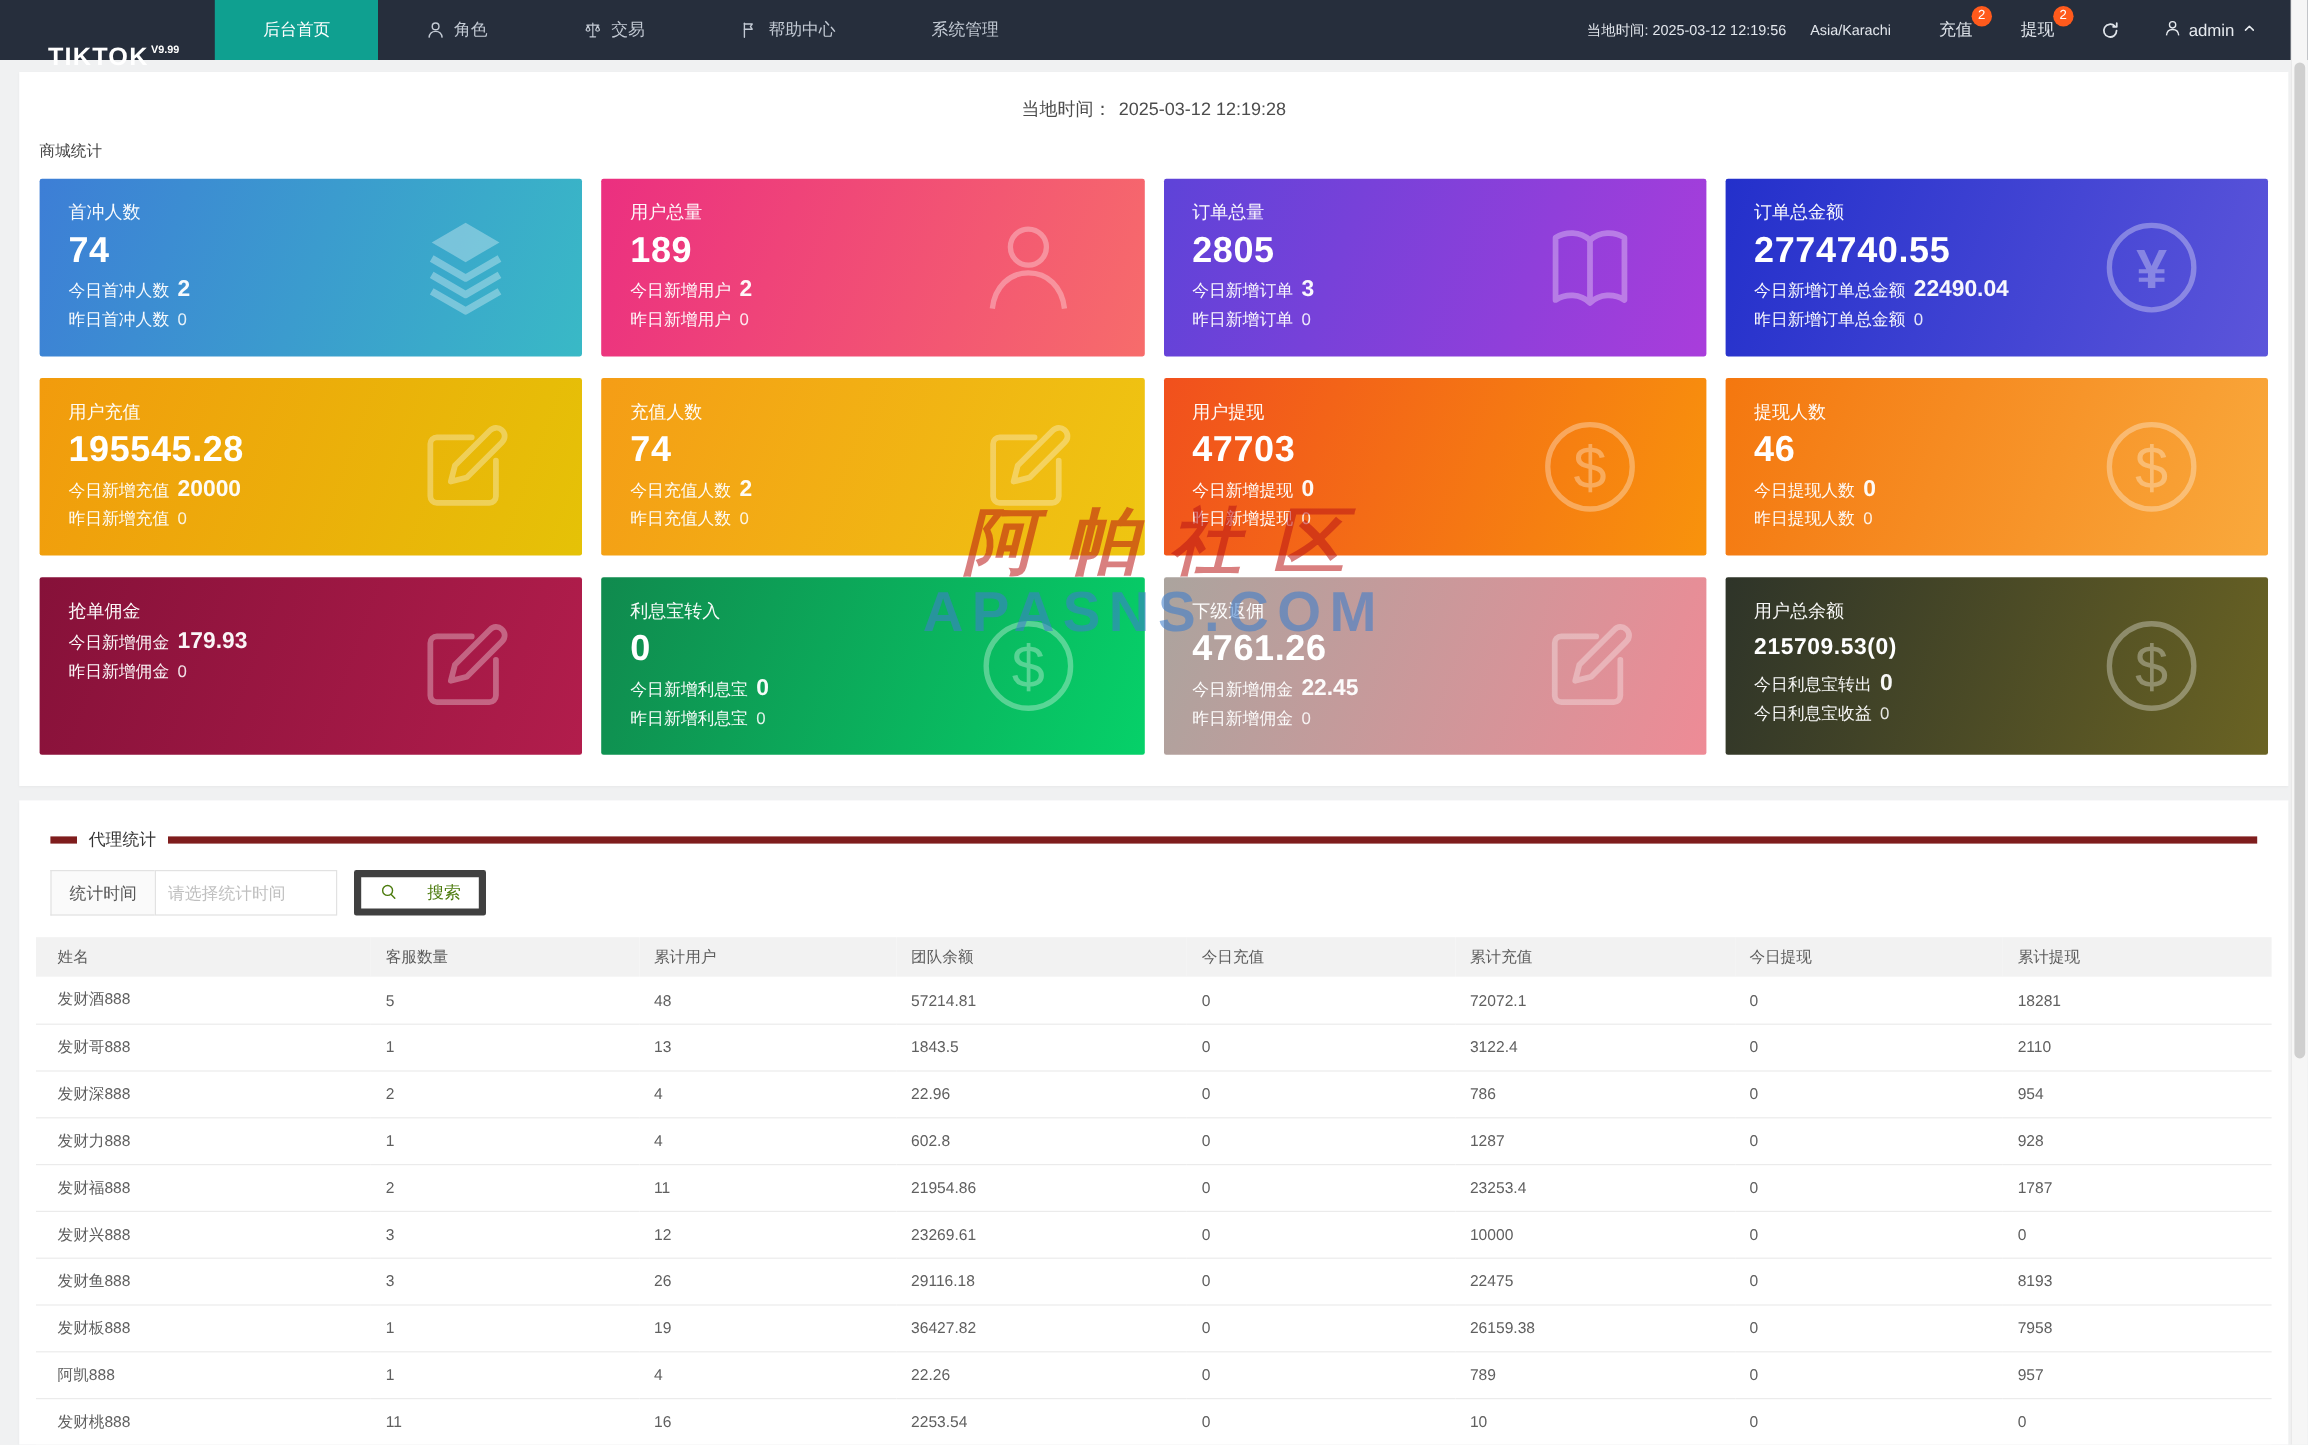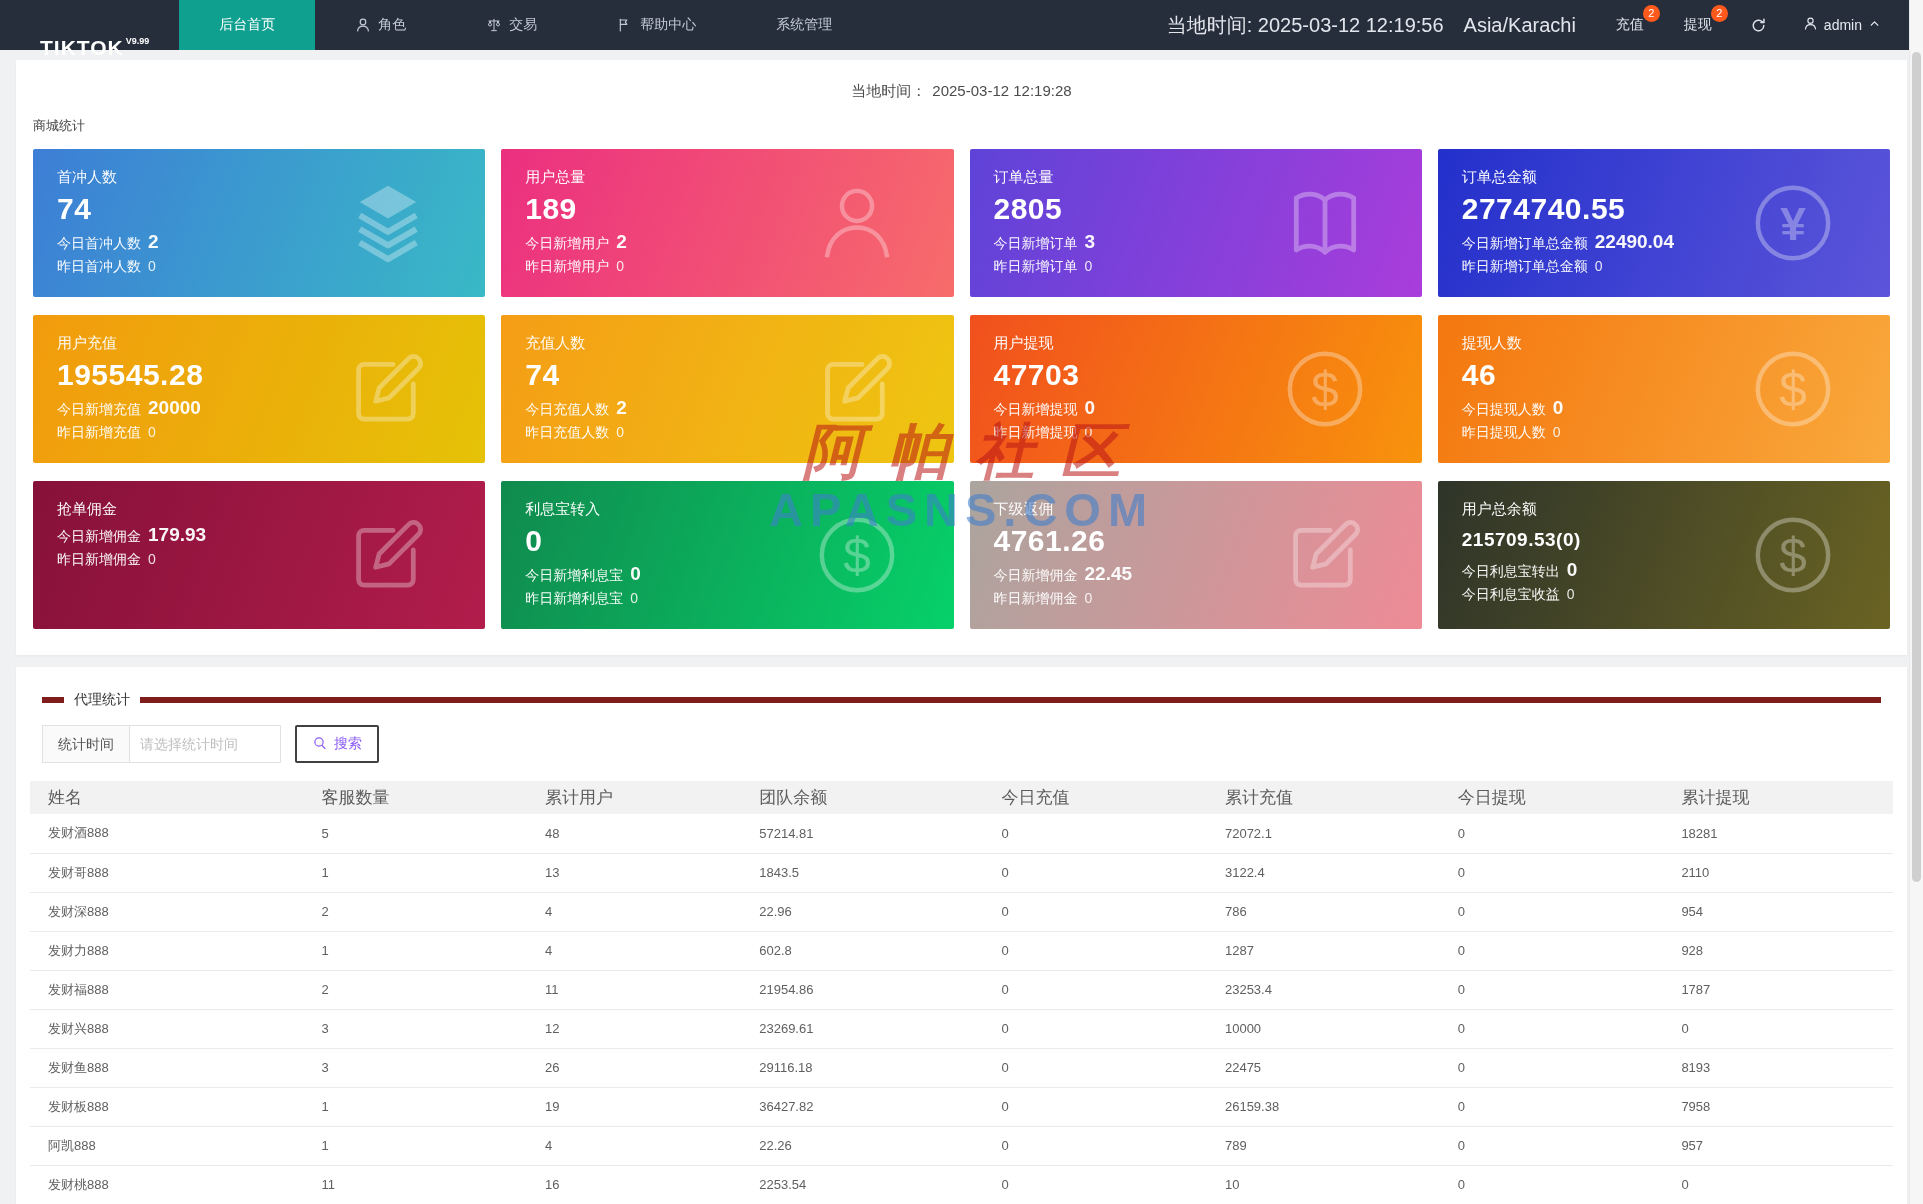--- a/index.html
+++ b/index.html
@@ -11,21 +11,21 @@
   
   .navbar { height:50px; background:#262e3c; display:flex; align-items:stretch; color:#c3cad4; }
   .logo { display:flex; align-items:center; padding:0 30px 0 40px; color:#fff; cursor:pointer;margin-top:46px; }
   .logo .brand { font-size:21px; font-weight:bold; letter-spacing:1px; }
   .logo .ver { font-size:9px; margin-left:2px; transform:translateY(-7px); font-weight:bold; }
   .nav-menu { display:flex; align-items:stretch; }
   .nav-item { display:flex; align-items:center; gap:7px; padding:0 40px; font-size:14px; cursor:pointer; }
   .nav-item.active { background:#0fa090; color:#fff; }
   .nav-ico svg { width:16px; height:16px; display:block; }
   .nav-right { margin-left:auto; display:flex; align-items:stretch; }
-  .nav-right .txt { display:flex; align-items:center; color:#e2e6ec; font-size:20px; }
+  .nav-right .txt { display:flex; align-items:center; color:#e2e6ec; font-size:12px; }
   .nav-time { padding:0 10px; }
   .nav-tz { padding:0 20px 0 10px; }
   .nav-btn { position:relative; display:flex; align-items:center; padding:0 20px; cursor:pointer; color:#dfe4ea; }
   .badge { position:absolute; top:5px; right:4px; min-width:17px; height:17px; background:#ff5a1c; color:#fff;
            border-radius:50%; font-size:11px; line-height:17px; text-align:center; padding:0 2px; }
   .icon-btn { display:flex; align-items:center; padding:0 18px; cursor:pointer; color:#dfe4ea; }
   .icon-btn svg { width:17px; height:17px; }
   .user-box { display:flex; align-items:center; gap:6px; padding:0 42px 0 18px; cursor:pointer; color:#e6eaef; }
   .user-box svg { width:15px; height:15px; }
   .user-box .chev svg { width:13px; height:13px; }
@@ -54,26 +54,26 @@
   .wm-en { font-size:47px; font-weight:800; color:rgba(62,126,203,.58); letter-spacing:7px; margin-top:0; }
   
   .panel-agent { margin-top:12px; flex:1; padding:10px 14px 0; overflow:hidden; }
   fieldset.agent-fs { border:none; border-top:6px solid #7f1d1d; margin:14px 12px 0; }
   fieldset.agent-fs legend { margin-left:22px; padding:0 10px; font-size:14px; color:#333; }
   .filter-row { display:flex; align-items:center; margin:16px 12px 18px; }
   .filter-label { height:38px; line-height:36px; padding:0 15px; background:#fafafa; border:1px solid #e2e2e2;
                   border-right:none; font-size:14px; color:#555; }
   .filter-input { height:38px; width:152px; border:1px solid #e2e2e2; padding:0 10px; font-size:14px; color:#333; outline:none; }
   .filter-input::placeholder { color:#bfbfbf; }
-  .search-btn { margin-left:14px; height:38px; padding:0 15px; background:#fff; border:2px solid #404040; border-radius:2px;
-                font-size:14px; color:#8b5cf6; display:flex; align-items:center; gap:6px; cursor:pointer; }
+  .search-btn { margin-left:14px; height:38px; padding:0 15px; background:#fff; border:6px solid #404040; border-radius:2px;
+                font-size:14px; color:#4d7c0f; display:flex; align-items:center; gap:24px; cursor:pointer; }
   .search-btn svg { width:16px; height:16px; }
   
   table.agent-table { width:100%; border-collapse:collapse; table-layout:fixed; }
-  .agent-table th { background:#f2f2f2; height:33px; font-weight:normal; font-size:17px; color:#5c5c5c; text-align:left; padding:0 12px; }
+  .agent-table th { background:#f2f2f2; height:33px; font-weight:normal; font-size:13px; color:#5c5c5c; text-align:left; padding:0 12px; }
   .agent-table td { height:39px; font-size:13px; color:#606060; padding:0 12px; border-bottom:1px solid #ebebeb; background:#fff; }
   .agent-table th:first-child, .agent-table td:first-child { padding-left:18px; }
   
   .scrollbar-track { position:absolute; right:0; top:0; width:14px; height:100%; background:#f6f6f6; border-left:1px solid #e9e9e9; z-index:50; }
   .scrollbar-thumb { position:absolute; left:2px; right:2px; top:52px; height:830px; background:#cfcfcf; border-radius:7px; }
 </style>
 </head>
 <body>
 
 <header class="navbar">

